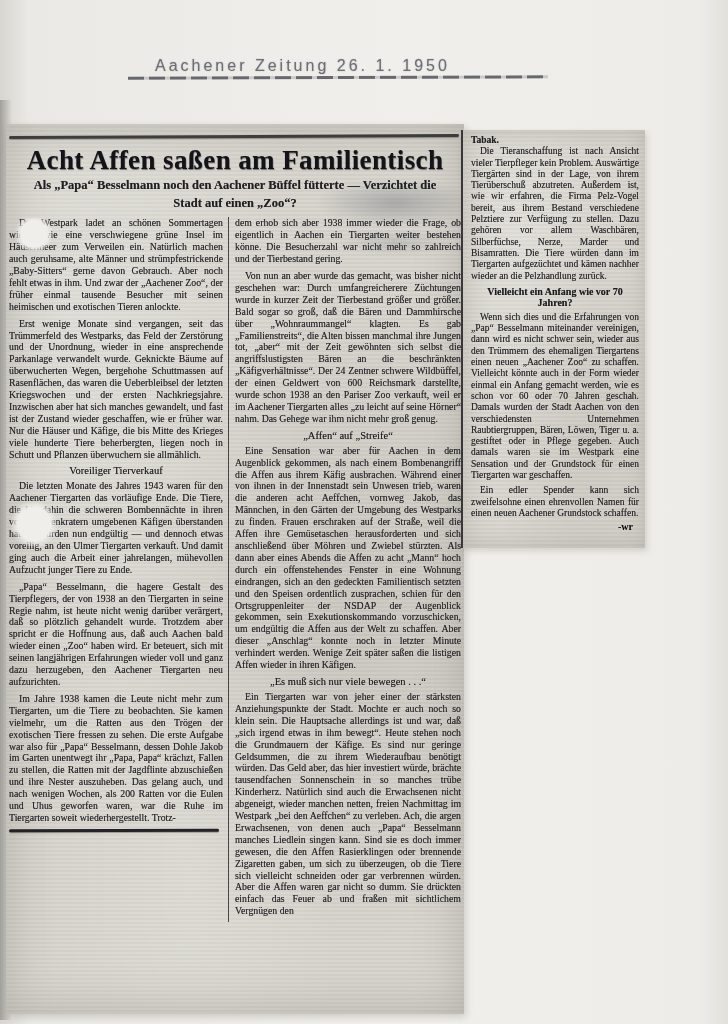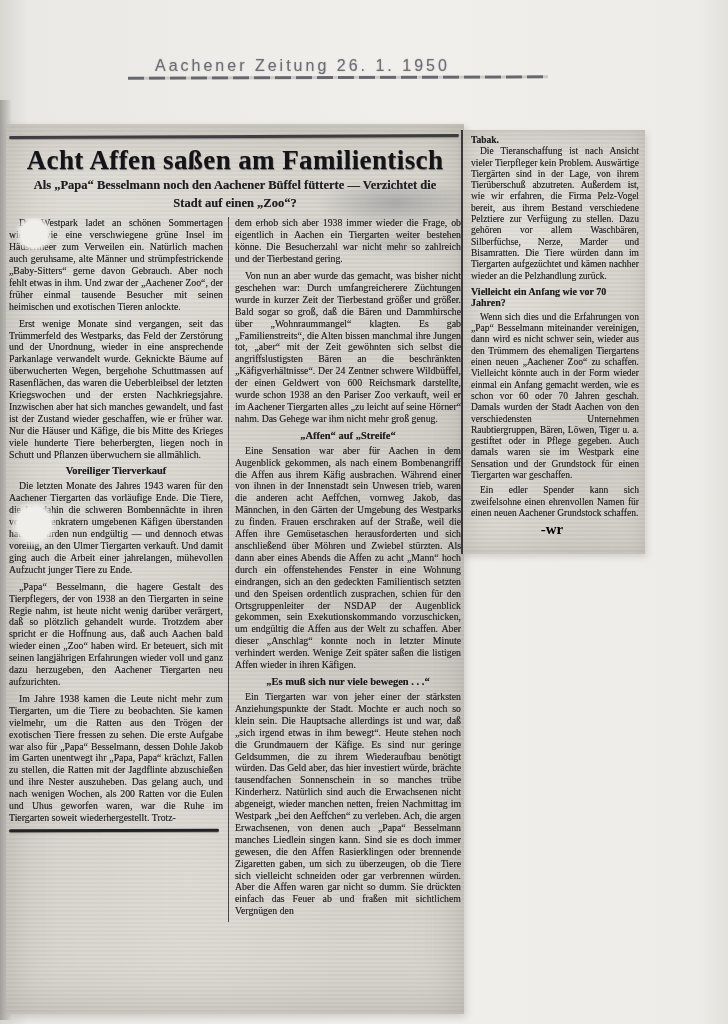--- a/index.html
+++ b/index.html
@@ -31,21 +31,21 @@
   .headline{margin:22px 8px 2px;text-align:center;font-size:27px;font-weight:bold;
     letter-spacing:.4px;color:#141418;text-shadow:.5px .5px .7px rgba(20,20,26,.5);line-height:1.05;}
   .subtitle{margin:3px 12px 5px;text-align:center;font-size:12.5px;font-weight:bold;
     color:#1f1f24;line-height:1.4;text-shadow:0 0 .5px rgba(25,25,30,.5);}
   .cols{display:flex;margin:2px 0 0 3px;}
   .col-1{width:214px;}
   .col-2{width:226px;border-left:1.6px solid rgba(34,34,40,.8);margin-left:5px;padding-left:6px;}
   .newsp p{margin:0 0 5px;font-size:9.8px;line-height:11.9px;text-align:justify;
     text-indent:10px;color:#26262b;text-shadow:0 0 .5px rgba(28,28,34,.55);
     hyphens:auto;-webkit-hyphens:auto;}
-  .subhead{text-align:center;font-weight:bold;font-size:10.5px;margin:3px 0 4px;
+  .subhead{text-align:center;font-weight:normal;font-size:10.5px;margin:3px 0 4px;
     color:#1b1b20;text-shadow:0 0 .5px rgba(25,25,30,.5);}
   .col1-rule{height:3px;background:#222227;margin:5px 4px 0 0;transform:rotate(-.2deg);
     box-shadow:0 1px 1px rgba(0,0,0,.3);border-radius:2px;}
   
   .ghost-smudge{position:absolute;left:318px;top:180px;width:156px;height:46px;
     background:radial-gradient(ellipse at 50% 50%,rgba(68,68,84,.3),rgba(68,68,84,0) 72%);
     filter:blur(2px);}
   .ghost-smudge-2{position:absolute;left:340px;top:230px;width:110px;height:26px;
     background:radial-gradient(ellipse at 50% 50%,rgba(68,68,84,.16),rgba(68,68,84,0) 70%);
     filter:blur(2px);}
@@ -62,24 +62,24 @@
       radial-gradient(ellipse at 30% 25%,rgba(255,255,255,.2),transparent 45%),
       radial-gradient(ellipse at 70% 75%,rgba(118,114,104,.12),transparent 50%),
       repeating-linear-gradient(0deg,rgba(255,255,255,.05) 0 2px,rgba(40,40,36,.03) 2px 4px);
     border-left:2.5px solid rgba(28,28,34,.85);
     box-shadow:inset 0 0 26px rgba(115,112,103,.3),2px 3px 6px rgba(80,80,74,.18);}
   .clip-side p{margin:0 0 4px;font-size:9.5px;line-height:11.3px;text-align:justify;
     text-indent:9px;color:#26262b;text-shadow:0 0 .5px rgba(28,28,34,.55);
     hyphens:auto;-webkit-hyphens:auto;}
   .side-first-word{font-size:9.5px;line-height:11.3px;font-weight:bold;color:#1f1f24;
     text-shadow:0 0 .5px rgba(25,25,30,.5);}
-  .side-subhead{font-weight:bold;font-size:10px;text-align:left;margin:4px 0 4px;
+  .side-subhead{font-weight:bold;font-size:10px;text-align:center;margin:4px 0 4px;
     color:#1b1b20;text-shadow:0 0 .5px rgba(25,25,30,.5);}
   .side-sig{font-weight:bold;white-space:nowrap;}
-  .sig-line{text-align:center;font-size:15px;margin-top:-2px;padding-right:6px;}
+  .sig-line{text-align:right;font-size:10px;margin-top:-2px;padding-right:6px;}
 </style>
 </head>
 <body>
 
 <div class="page-left-shadow"></div>
 
 <div class="typed-header">Aachener Zeitung 26. 1. 1950</div>
 <div class="typed-underline"></div>
 
 <div class="clip-main">

